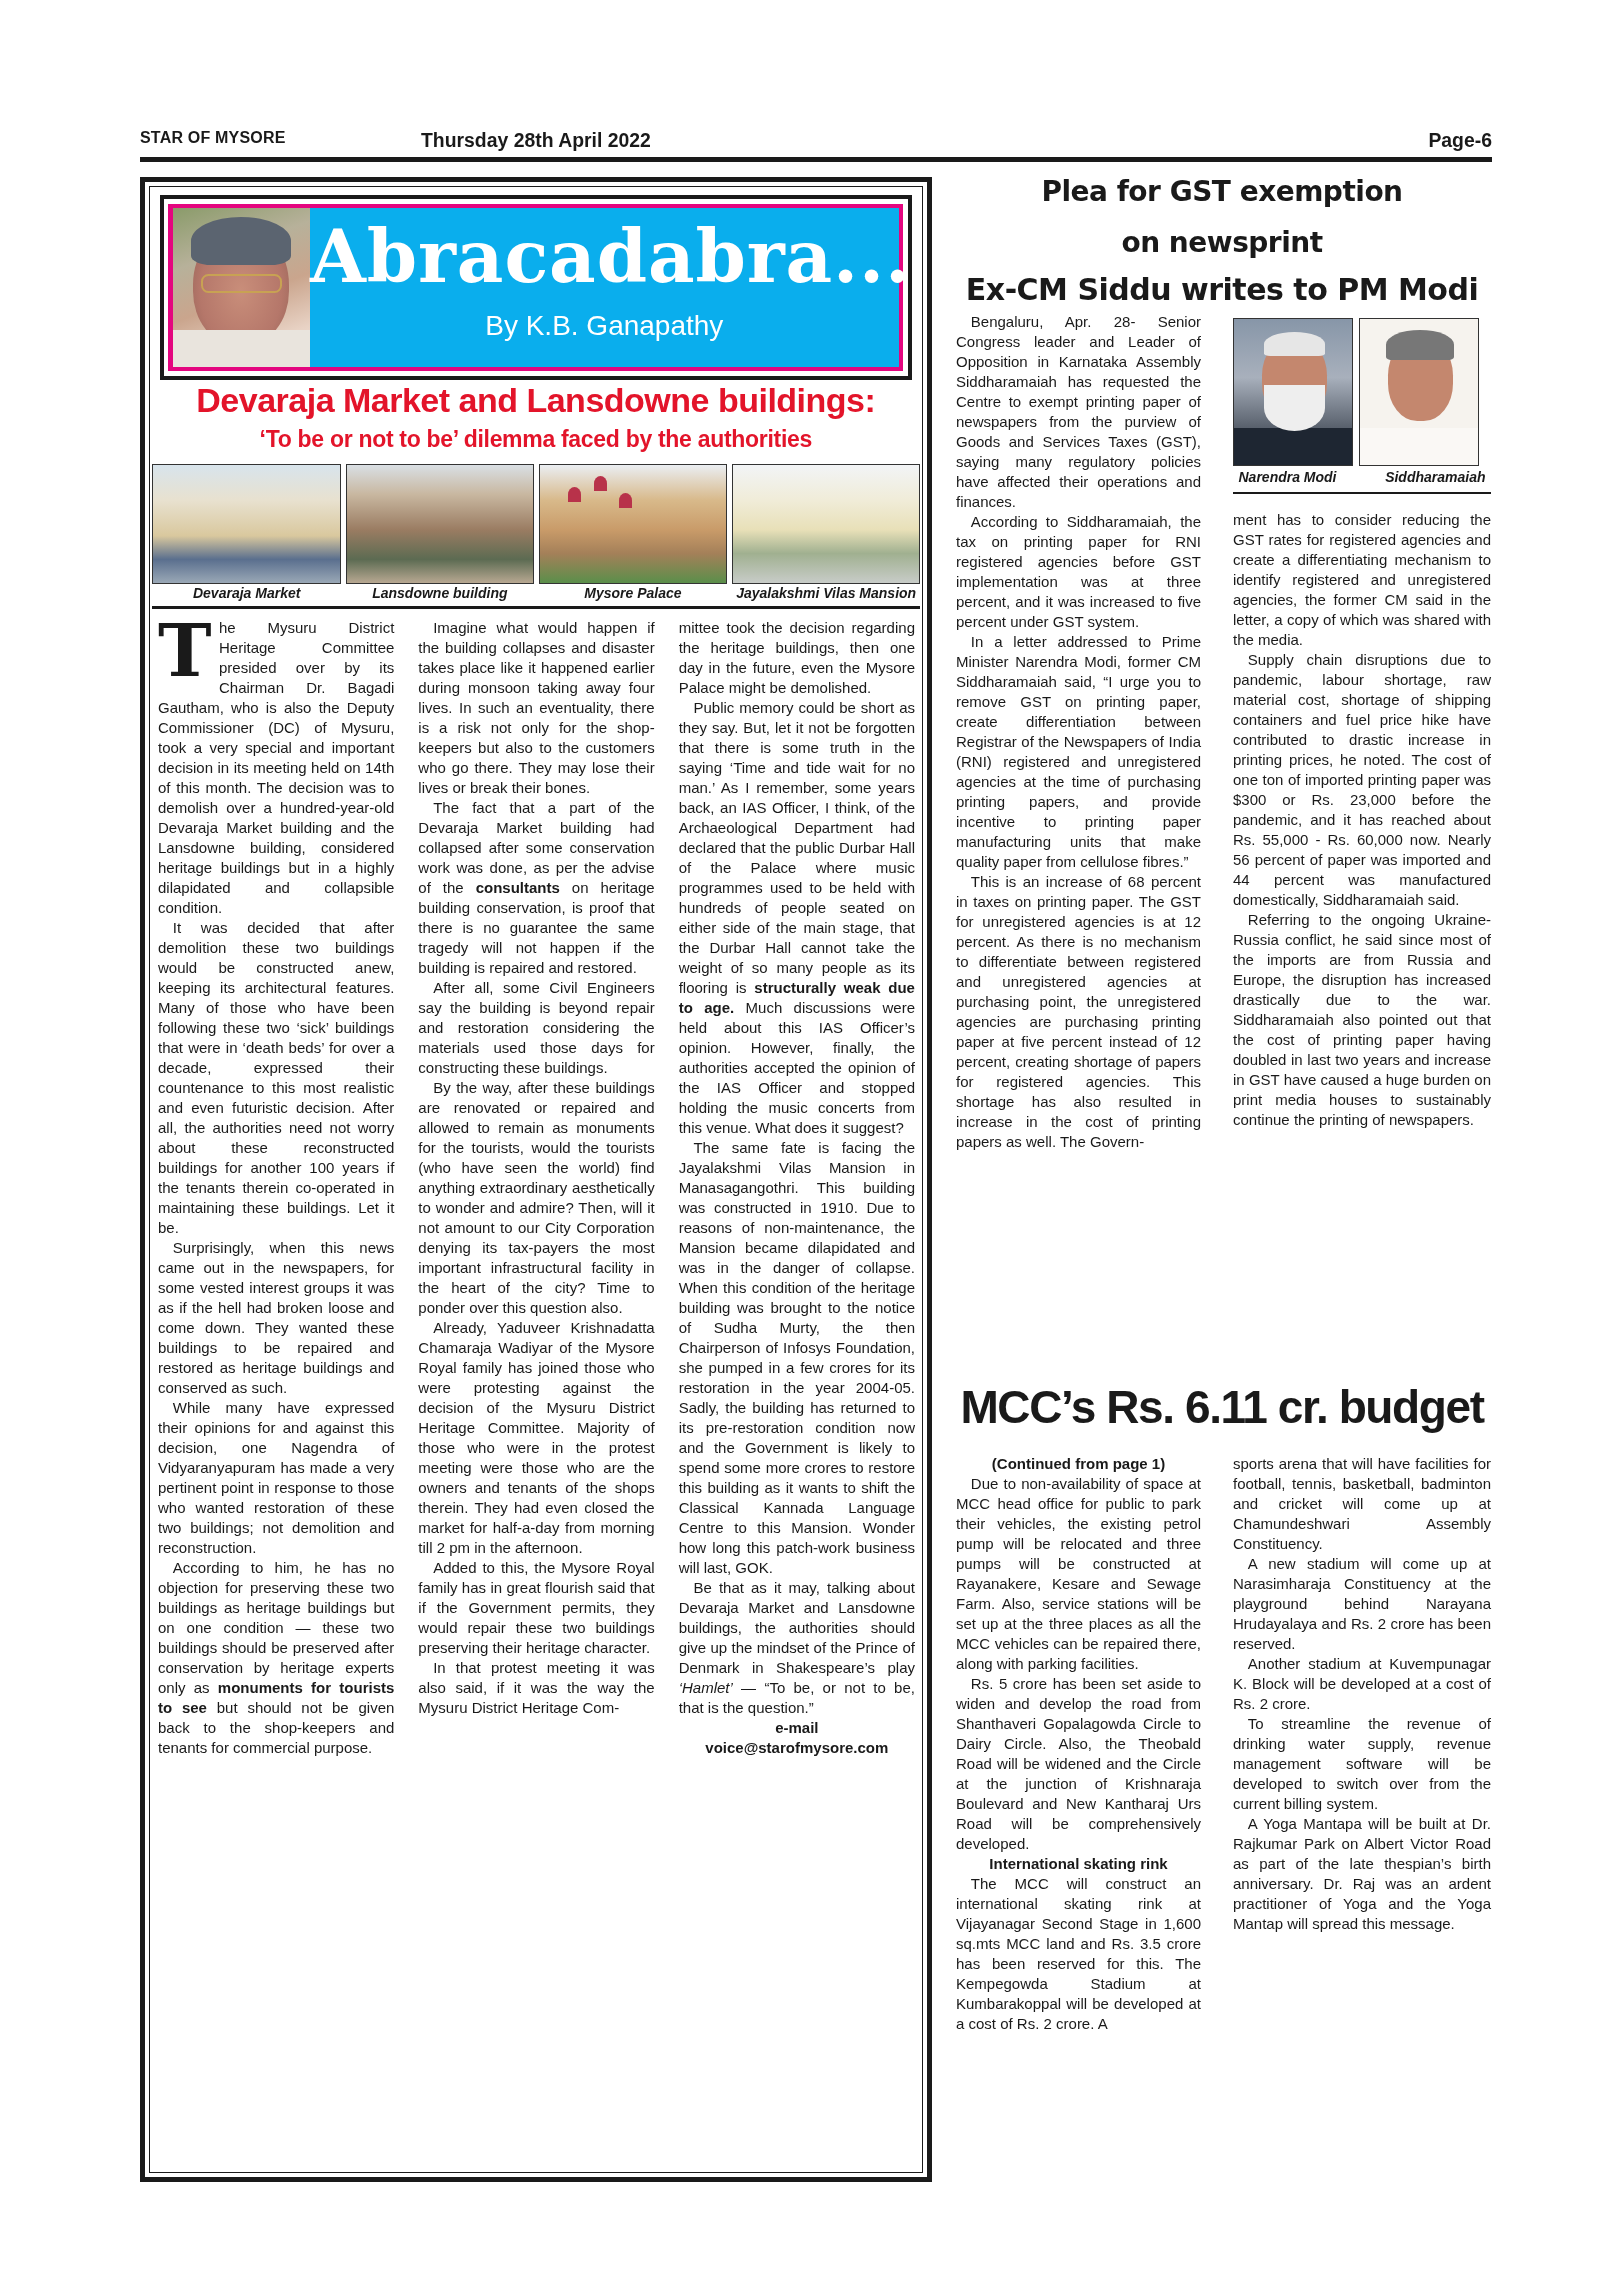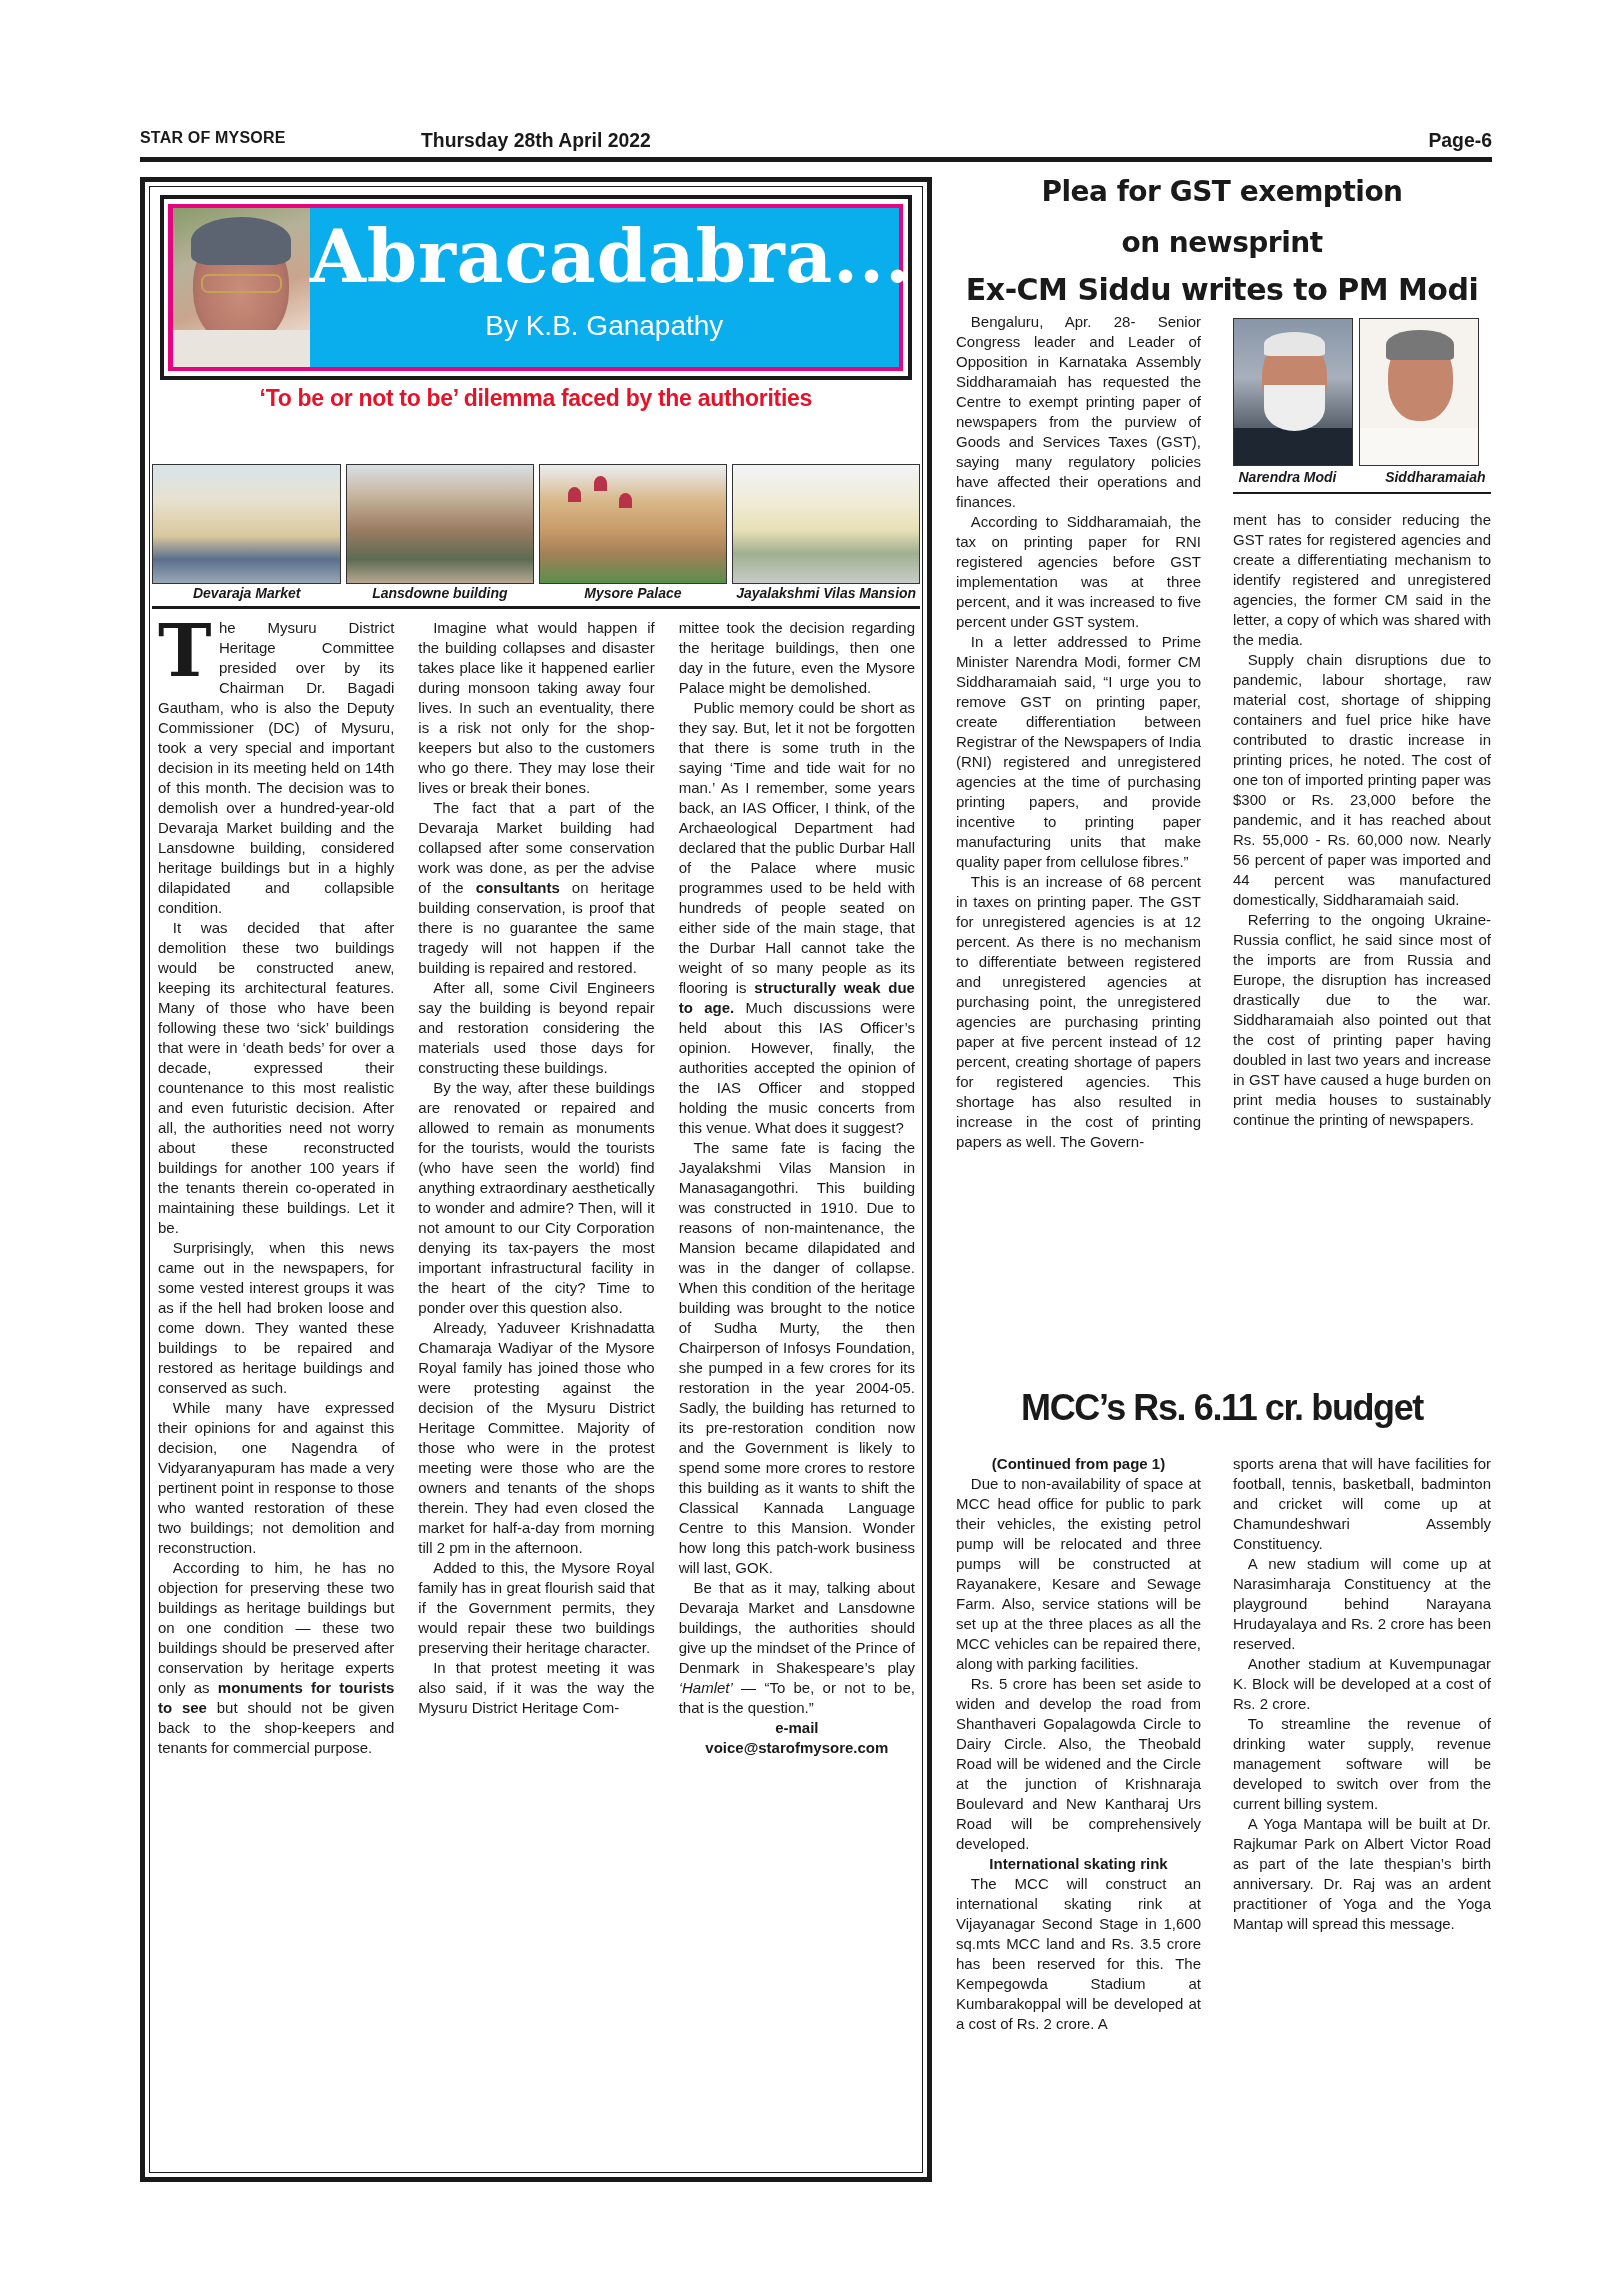--- a/index.html
+++ b/index.html
@@ -63,21 +63,21 @@
   .gst-photo.siddu .shirt { position: absolute; left: 0; bottom: 0; width: 120px; height: 37px; background: #faf8f5; }
   .gst-photo.modi .shirt { position: absolute; left: 0; bottom: 0; width: 120px; height: 37px; background: #1e2632; }
   .gst-caps { position: absolute; left: 0; top: 151px; width: 258px; display: flex; justify-content: space-between; font-style: italic; font-weight: bold; font-size: 14px; padding: 0 5.5px; box-sizing: border-box; }
   .gst-caprule { position: absolute; left: 0; top: 174px; width: 258px; height: 1.8px; background: #1a1a1a; }
 
   .col { font-size: 15px; line-height: 20px; text-align: justify; }
   .col p { margin: 0; text-indent: 14.8px; }
   .gst-c1 { position: absolute; left: 956px; top: 312px; width: 245px; }
   .gst-c2 { position: absolute; left: 1233px; top: 510px; width: 258px; }
 
-  .mcc-head { position: absolute; left: 951px; top: 1380px; width: 542px; text-align: center; font-weight: bold; font-size: 36px; line-height: 55px; letter-spacing: -1.4px; }
+  .mcc-head { position: absolute; left: 951px; top: 1380px; width: 542px; text-align: center; font-weight: bold; font-size: 46px; line-height: 55px; letter-spacing: -1.4px; }
   .mcc-c1 { position: absolute; left: 956px; top: 1454px; width: 245px; }
   .mcc-c2 { position: absolute; left: 1233px; top: 1454px; width: 258px; }
   .col .subhead { text-align: center; text-indent: 0; font-weight: bold; }
 </style>
 </head>
 <body>
 
 <div class="masthead">
   <span class="paper">STAR OF MYSORE</span>
   <span class="date">Thursday 28th April 2022</span>
@@ -99,20 +99,21 @@
         </div>
         <div class="banner-blue">
           <div class="title">Abracadabra...</div>
           <div class="byline">By K.B. Ganapathy</div>
         </div>
       </div>
     </div>
   </div>
 
   <div class="abra-head">
+    <div class="l1">Devaraja Market and Lansdowne buildings:</div>
     <div class="l2">‘To be or not to be’ dilemma faced by the authorities</div>
   </div>
 
   <div class="photo-row">
     <div class="photo p1"></div>
     <div class="photo p2"></div>
     <div class="photo p3">
       <div class="dome" style="left:28px;top:22px"></div>
       <div class="dome" style="left:54px;top:11px"></div>
       <div class="dome" style="left:79px;top:28px"></div>

